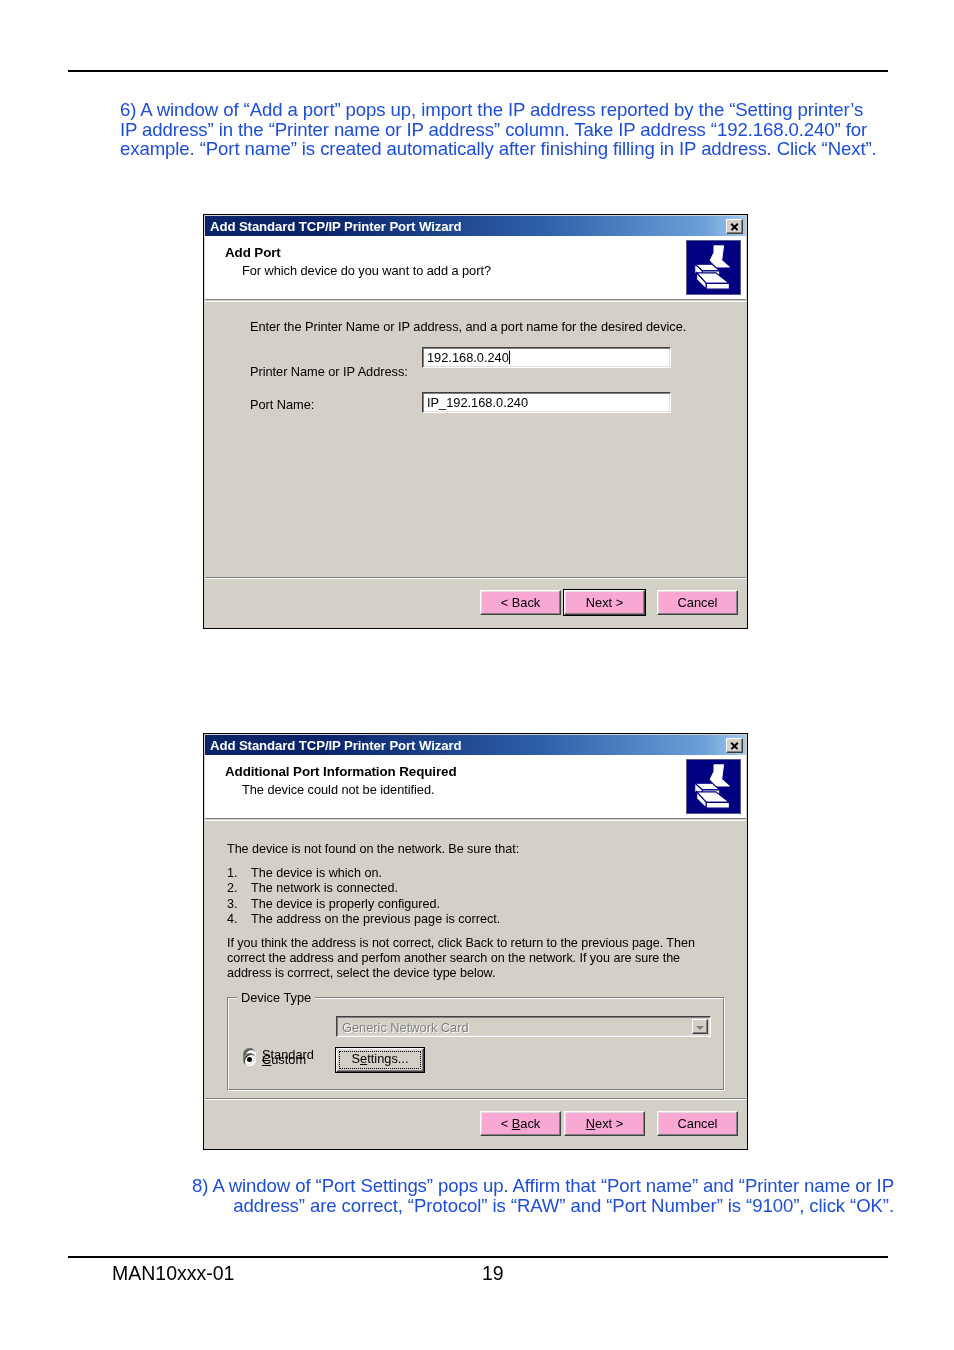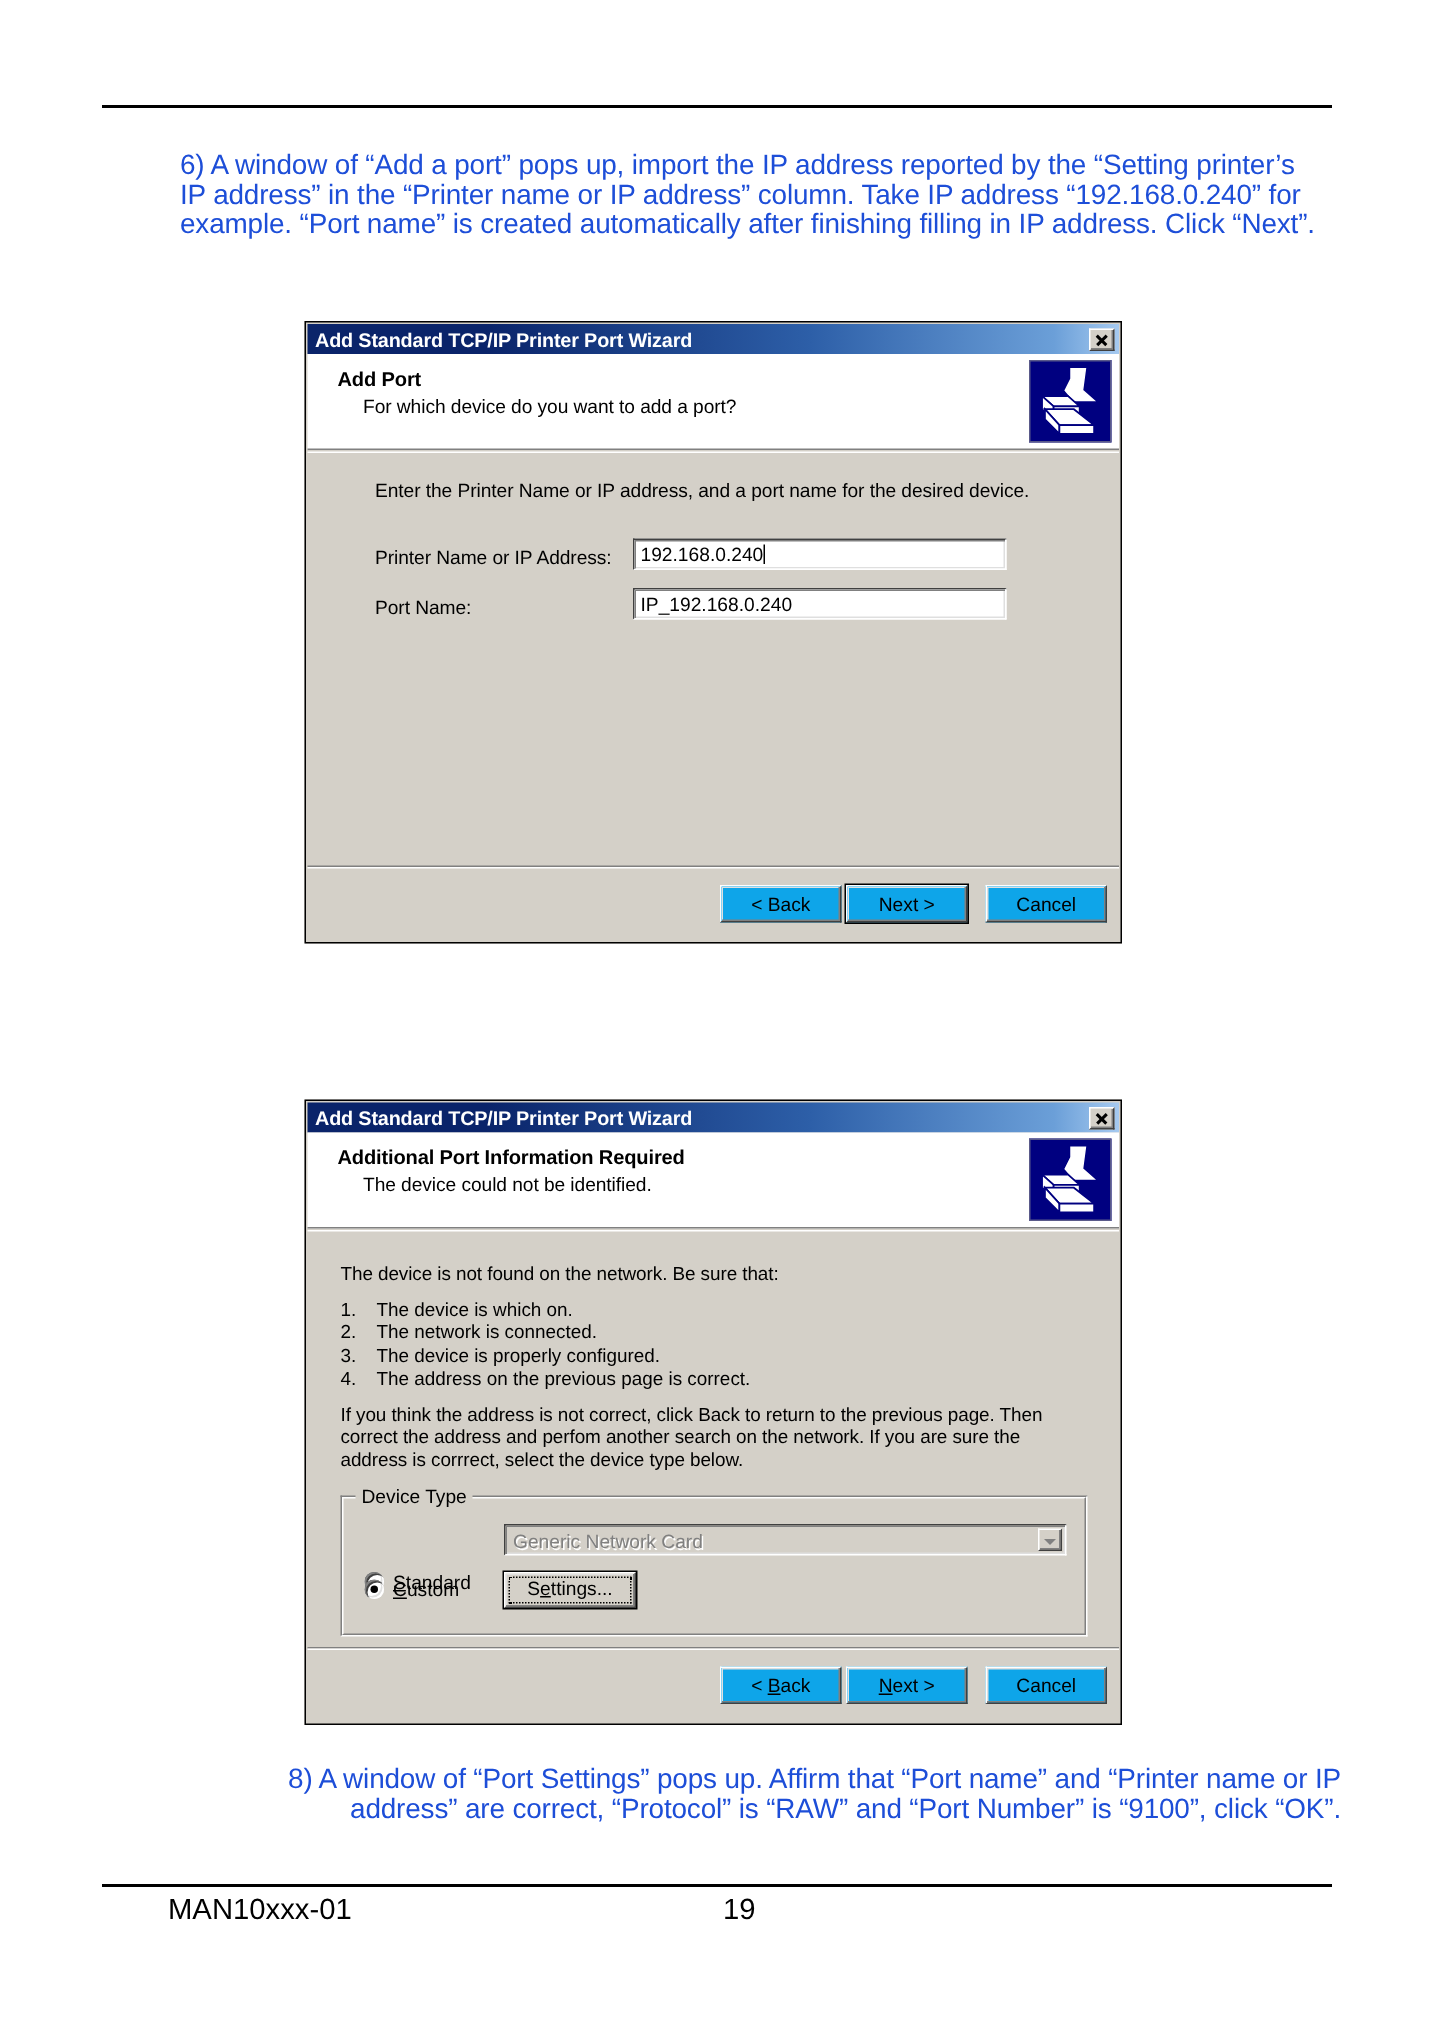--- a/index.html
+++ b/index.html
@@ -173,21 +173,21 @@
     position: absolute;
     left: 0; top: 0; right: 0;
     height: 1px;
     background: #ffffff;
   }
 
   
   .btn {
     position: absolute;
     height: 25px;
-    background: #0ea5e9;
+    background: #f9a8d4;
     font-family: "Liberation Sans", sans-serif;
     font-size: 12.8px;
     color: #000;
     text-align: center;
     line-height: 23px;
     box-sizing: border-box;
     border-top: 1px solid #ffffff;
     border-left: 1px solid #ffffff;
     border-right: 1px solid #404040;
     border-bottom: 1px solid #404040;
@@ -406,21 +406,21 @@
             <polygon points="20,44 44,44 44,50 20,50" fill="#ffffff" stroke="#000080" stroke-width="1.2"></polygon>
           </g>
         </svg>
       </div>
     </div>
 
     <div class="dlg-body">
       <div class="d1-intro">Enter the Printer Name or IP address, and a port name for the desired device.</div>
 
       <div class="field-label" style="left:45px; top:62px;">Printer Name or IP Address:</div>
-      <div class="textbox" style="left:217px; top:57px; width:249px;"><span>192.168.0.240</span><span class="caret"></span></div>
+      <div class="textbox" style="left:217px; top:45px; width:249px;"><span>192.168.0.240</span><span class="caret"></span></div>
 
       <div class="field-label" style="left:45px; top:95px;">Port Name:</div>
       <div class="textbox" style="left:217px; top:90px; width:249px;">IP_192.168.0.240</div>
     </div>
 
     <div class="btnbar">
       <div class="btn btn-back" style="left:275px; top:12px;">&lt; Back</div>
       <div class="btn btn-next default-btn" style="left:359px; top:12px;">Next &gt;</div>
       <div class="btn btn-cancel" style="left:452px; top:12px;">Cancel</div>
     </div>

